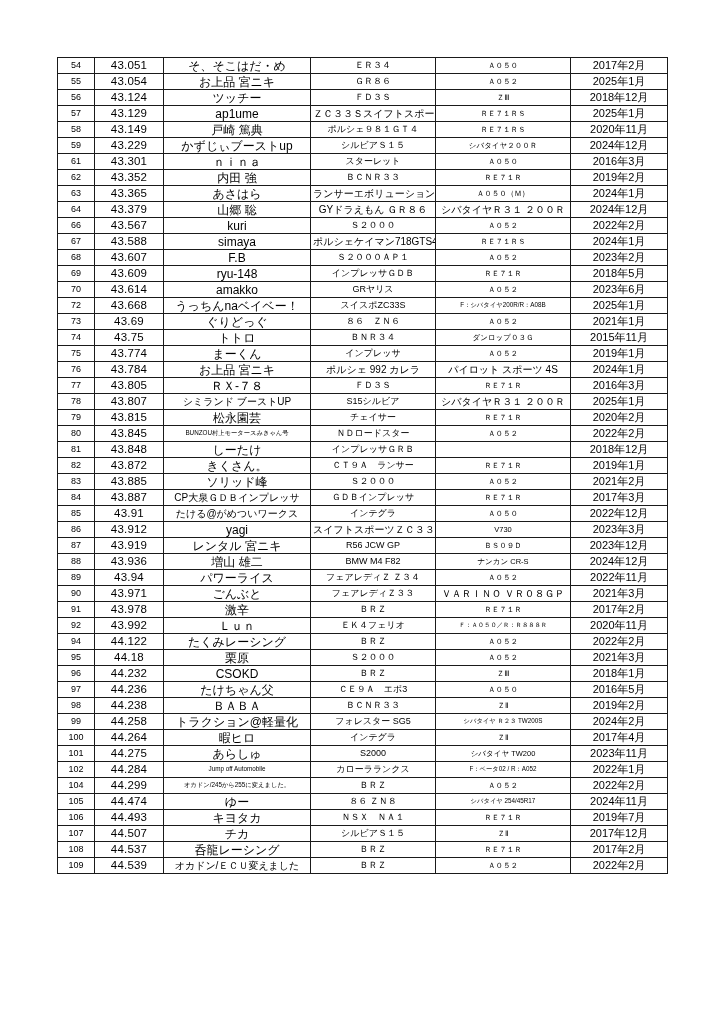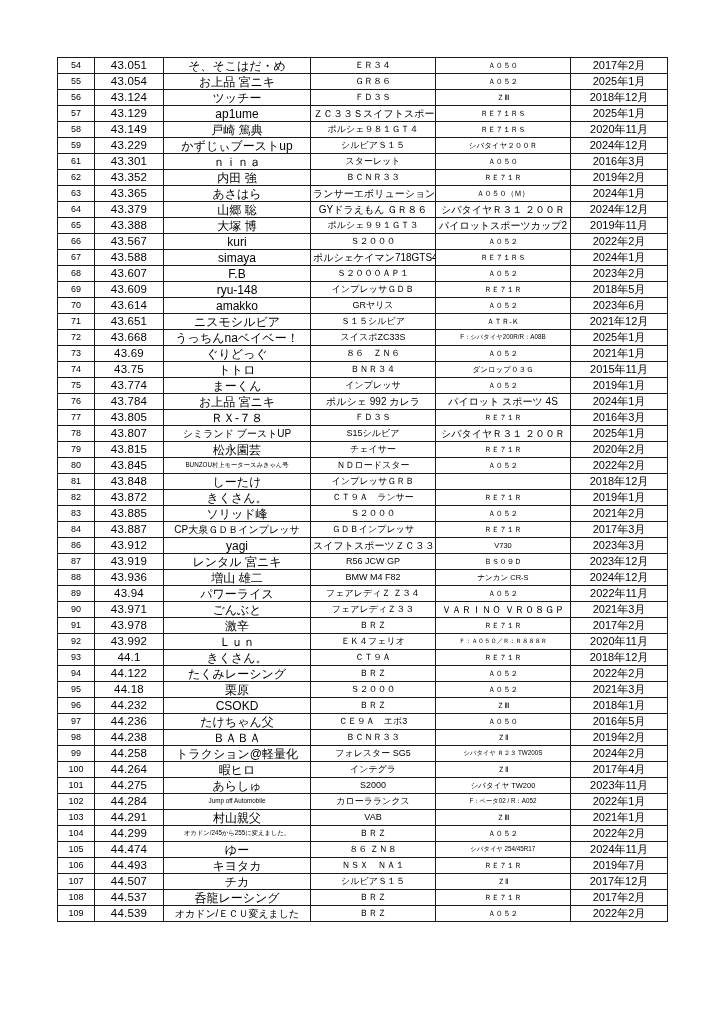--- a/index.html
+++ b/index.html
@@ -111,28 +111,20 @@
         </tr>
         <tr>
           <td class="c-rank">64</td>
           <td class="c-time">43.379</td>
           <td class="c-name">山郷 聡</td>
           <td class="c-car sm">GYドラえもん ＧＲ８６</td>
           <td class="c-tire sm">シバタイヤＲ３１ ２００Ｒ</td>
           <td class="c-date">2024年12月</td>
         </tr>
         <tr>
-          <td class="c-rank">65</td>
-          <td class="c-time">43.388</td>
-          <td class="c-name">大塚 博</td>
-          <td class="c-car">ポルシェ９９１ＧＴ３</td>
-          <td class="c-tire sm">パイロットスポーツカップ2</td>
-          <td class="c-date">2019年11月</td>
-        </tr>
-        <tr>
           <td class="c-rank">66</td>
           <td class="c-time">43.567</td>
           <td class="c-name">kuri</td>
           <td class="c-car">Ｓ２０００</td>
           <td class="c-tire">Ａ０５２</td>
           <td class="c-date">2022年2月</td>
         </tr>
         <tr>
           <td class="c-rank">67</td>
           <td class="c-time">43.588</td>
@@ -159,28 +151,20 @@
         </tr>
         <tr>
           <td class="c-rank">70</td>
           <td class="c-time">43.614</td>
           <td class="c-name">amakko</td>
           <td class="c-car">GRヤリス</td>
           <td class="c-tire">Ａ０５２</td>
           <td class="c-date">2023年6月</td>
         </tr>
         <tr>
-          <td class="c-rank">71</td>
-          <td class="c-time">43.651</td>
-          <td class="c-name">ニスモシルビア</td>
-          <td class="c-car">Ｓ１５シルビア</td>
-          <td class="c-tire">ＡＴＲ-Ｋ</td>
-          <td class="c-date">2021年12月</td>
-        </tr>
-        <tr>
           <td class="c-rank">72</td>
           <td class="c-time">43.668</td>
           <td class="c-name">うっちんnaベイベー！</td>
           <td class="c-car">スイスポZC33S</td>
           <td class="c-tire xs">F：シバタイヤ200R/R：A08B</td>
           <td class="c-date">2025年1月</td>
         </tr>
         <tr>
           <td class="c-rank">73</td>
           <td class="c-time">43.69</td>
@@ -271,20 +255,28 @@
         </tr>
         <tr>
           <td class="c-rank">84</td>
           <td class="c-time">43.887</td>
           <td class="c-name sm">CP大泉ＧＤＢインプレッサ</td>
           <td class="c-car">ＧＤＢインプレッサ</td>
           <td class="c-tire">ＲＥ７１Ｒ</td>
           <td class="c-date">2017年3月</td>
         </tr>
         <tr>
+          <td class="c-rank">85</td>
+          <td class="c-time">43.91</td>
+          <td class="c-name sm">たける@がめついワークス</td>
+          <td class="c-car">インテグラ</td>
+          <td class="c-tire">Ａ０５０</td>
+          <td class="c-date">2022年12月</td>
+        </tr>
+        <tr>
           <td class="c-rank">86</td>
           <td class="c-time">43.912</td>
           <td class="c-name">yagi</td>
           <td class="c-car sm">スイフトスポーツＺＣ３３Ｓ</td>
           <td class="c-tire">V730</td>
           <td class="c-date">2023年3月</td>
         </tr>
         <tr>
           <td class="c-rank">87</td>
           <td class="c-time">43.919</td>
@@ -327,28 +319,20 @@
         </tr>
         <tr>
           <td class="c-rank">92</td>
           <td class="c-time">43.992</td>
           <td class="c-name">Ｌｕｎ</td>
           <td class="c-car">ＥＫ４フェリオ</td>
           <td class="c-tire xs">Ｆ：Ａ０５０／Ｒ：Ｒ８８８Ｒ</td>
           <td class="c-date">2020年11月</td>
         </tr>
         <tr>
-          <td class="c-rank">93</td>
-          <td class="c-time">44.1</td>
-          <td class="c-name">きくさん。</td>
-          <td class="c-car">ＣＴ９Ａ</td>
-          <td class="c-tire">ＲＥ７１Ｒ</td>
-          <td class="c-date">2018年12月</td>
-        </tr>
-        <tr>
           <td class="c-rank">94</td>
           <td class="c-time">44.122</td>
           <td class="c-name">たくみレーシング</td>
           <td class="c-car">ＢＲＺ</td>
           <td class="c-tire">Ａ０５２</td>
           <td class="c-date">2022年2月</td>
         </tr>
         <tr>
           <td class="c-rank">95</td>
           <td class="c-time">44.18</td>
@@ -407,28 +391,20 @@
         </tr>
         <tr>
           <td class="c-rank">102</td>
           <td class="c-time">44.284</td>
           <td class="c-name xs">Jump off Automobile</td>
           <td class="c-car">カローラランクス</td>
           <td class="c-tire xs">F：ベータ02 / R：A052</td>
           <td class="c-date">2022年1月</td>
         </tr>
         <tr>
-          <td class="c-rank">103</td>
-          <td class="c-time">44.291</td>
-          <td class="c-name">村山親父</td>
-          <td class="c-car">VAB</td>
-          <td class="c-tire">ＺⅢ</td>
-          <td class="c-date">2021年1月</td>
-        </tr>
-        <tr>
           <td class="c-rank">104</td>
           <td class="c-time">44.299</td>
           <td class="c-name xs">オカドン/245から255に変えました。</td>
           <td class="c-car">ＢＲＺ</td>
           <td class="c-tire">Ａ０５２</td>
           <td class="c-date">2022年2月</td>
         </tr>
         <tr>
           <td class="c-rank">105</td>
           <td class="c-time">44.474</td>

